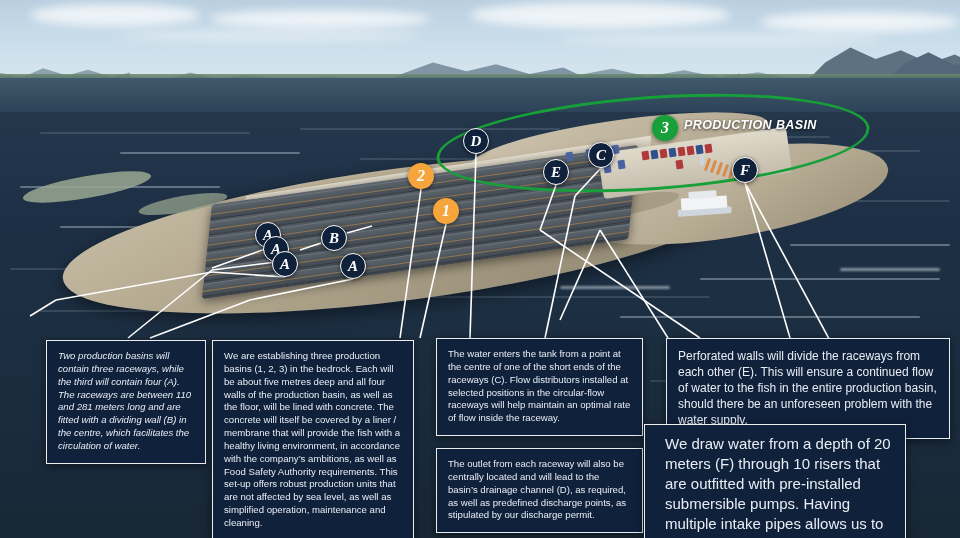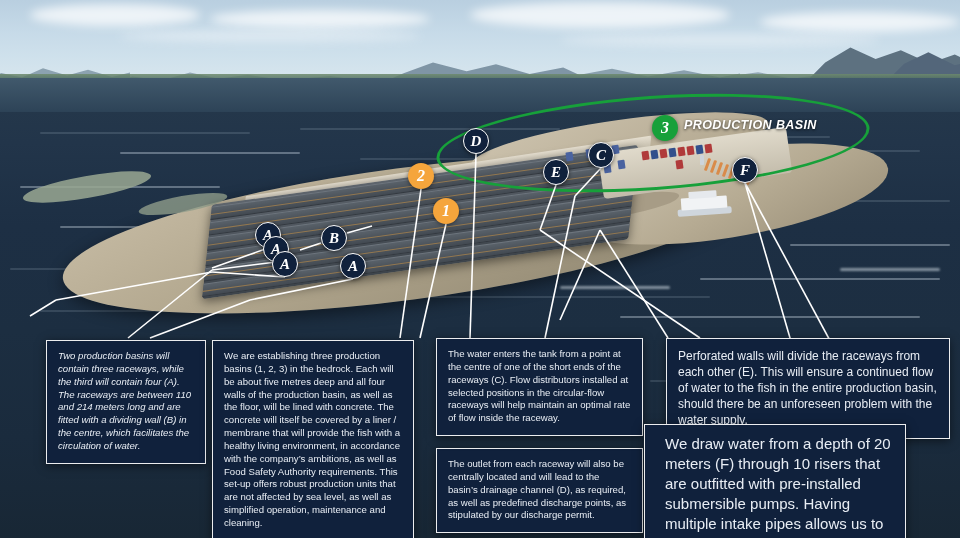--- a/index.html
+++ b/index.html
@@ -333,21 +333,21 @@
       <div class="marker letter" style="left: 601px; top: 155px;">C</div>
       <div class="marker letter" style="left: 745px; top: 170px;">F</div>
       <div class="marker num" style="left: 421px; top: 176px;">2</div>
       <div class="marker num" style="left: 446px; top: 211px;">1</div>
       <div class="marker num-green" style="left: 665px; top: 128px;">3</div>
     </div>
 
   <div class="basin-label">PRODUCTION BASIN</div>
 
   <div class="tbox italic" id="box-a">
-    <p>Two production basins will contain three raceways, while the third will contain four (A). The raceways are between 110 and 214 meters long and are fitted with a dividing wall (B) in the centre, which facilitates the circulation of water.</p>
+    <p>Two production basins will contain three raceways, while the third will contain four (A). The raceways are between 110 and 281 meters long and are fitted with a dividing wall (B) in the centre, which facilitates the circulation of water.</p>
   </div>
   <div class="tbox" id="box-b">
     <p>We are establishing three production basins (1, 2, 3) in the bedrock. Each will be about five metres deep and all four walls of the production basin, as well as the floor, will be lined with concrete. The concrete will itself be covered by a liner / membrane that will provide the fish with a healthy living environment, in accordance with the company’s ambitions, as well as Food Safety Authority requirements. This set-up offers robust production units that are not affected by sea level, as well as simplified operation, maintenance and cleaning.</p>
   </div>
   <div class="tbox" id="box-d">
     <p>The outlet from each raceway will also be centrally located and will lead to the basin’s drainage channel (D), as required, as well as predefined discharge points, as stipulated by our discharge permit.</p>
   </div>
   <div class="tbox" id="box-c">
     <p>The water enters the tank from a point at the centre of one of the short ends of the raceways (C). Flow distributors installed at selected positions in the circular-flow raceways will help maintain an optimal rate of flow inside the raceway.</p>
   </div>

